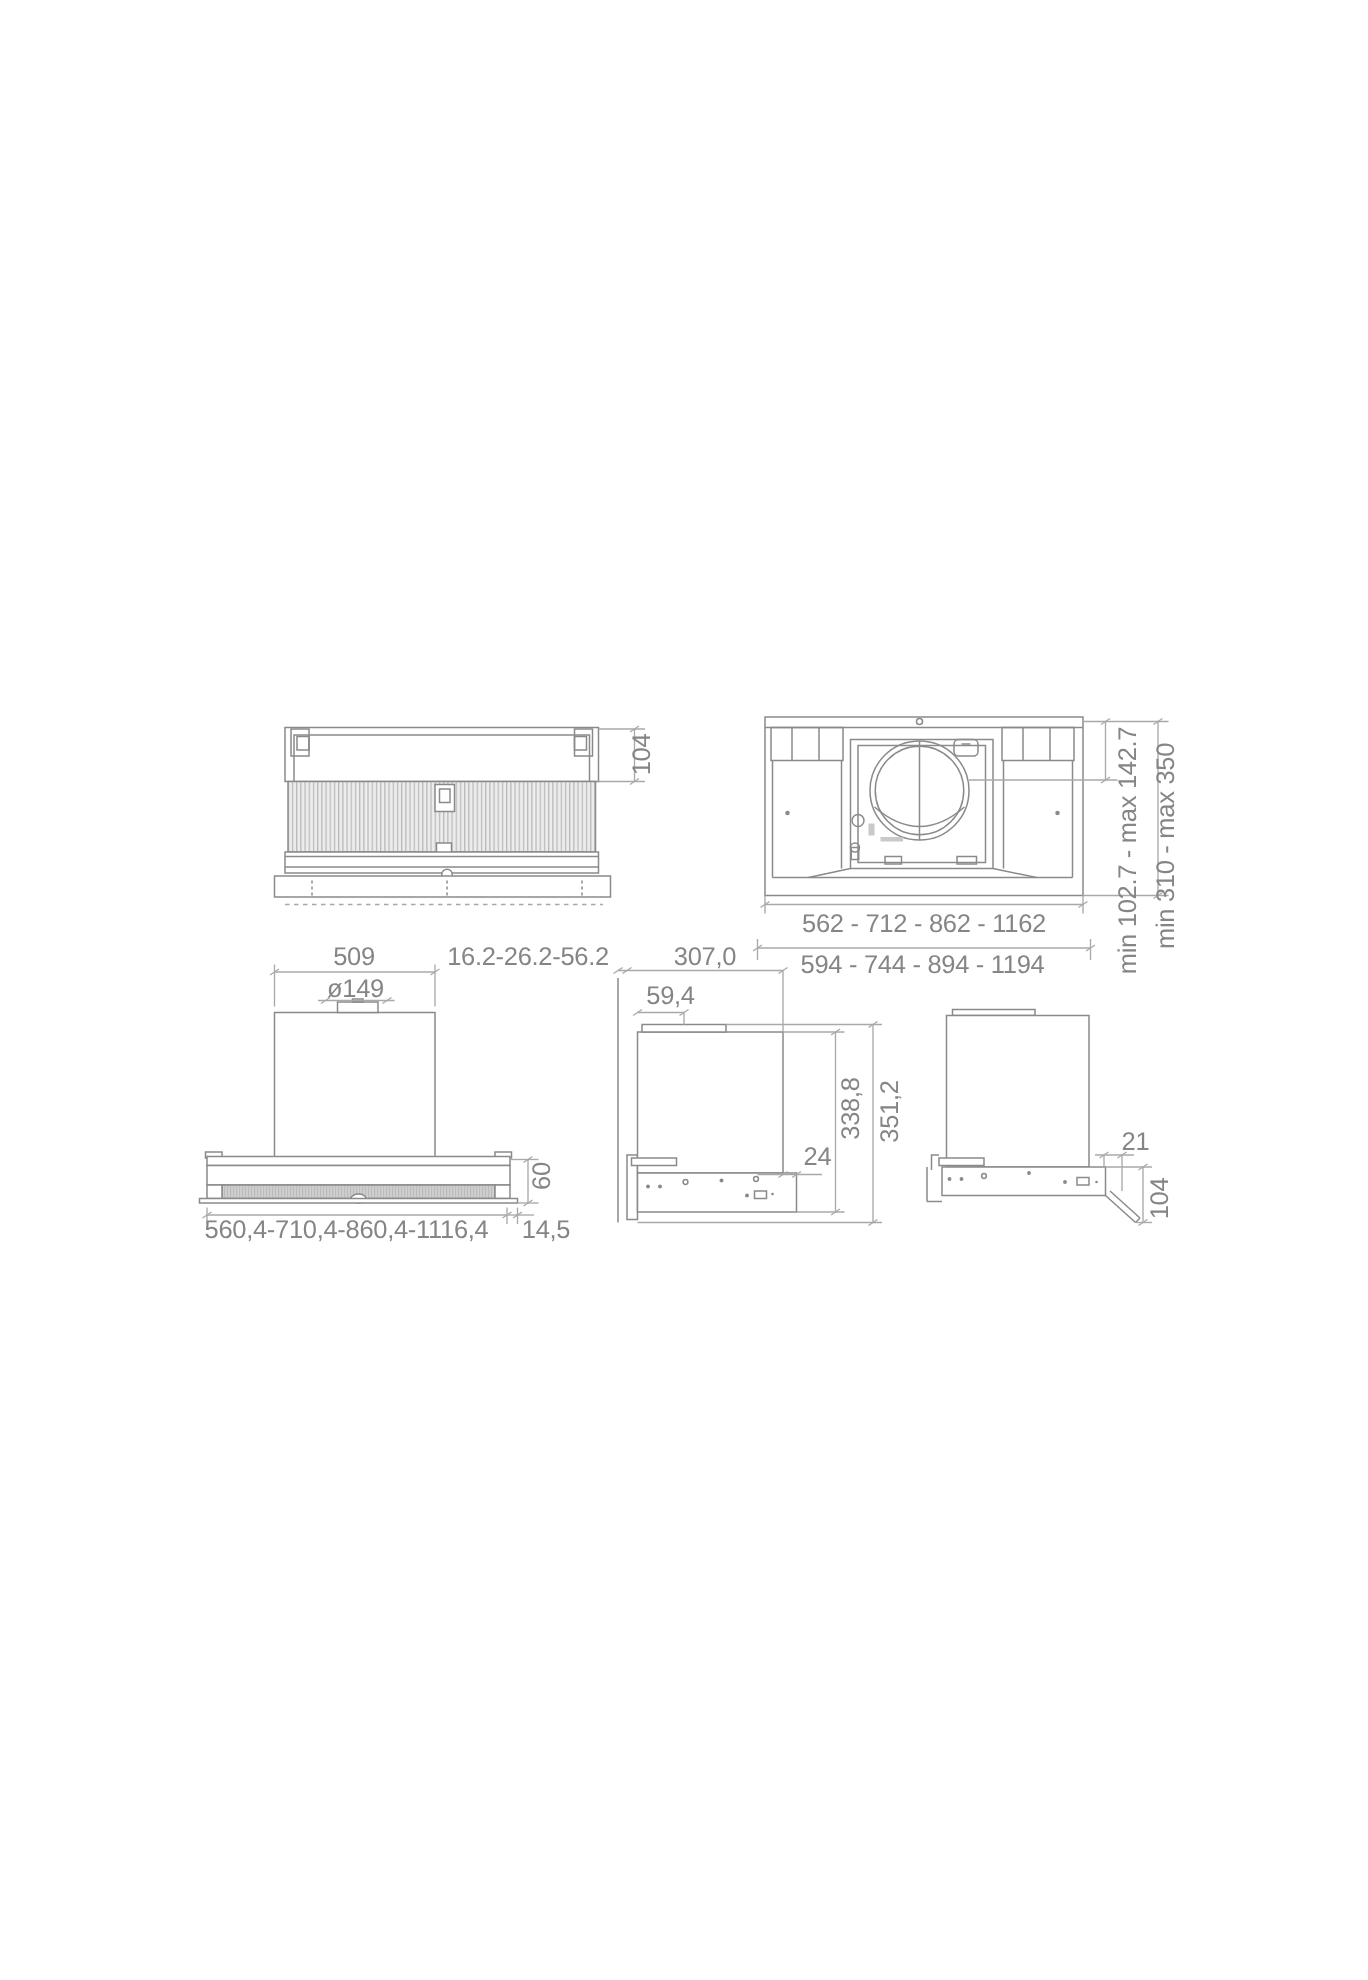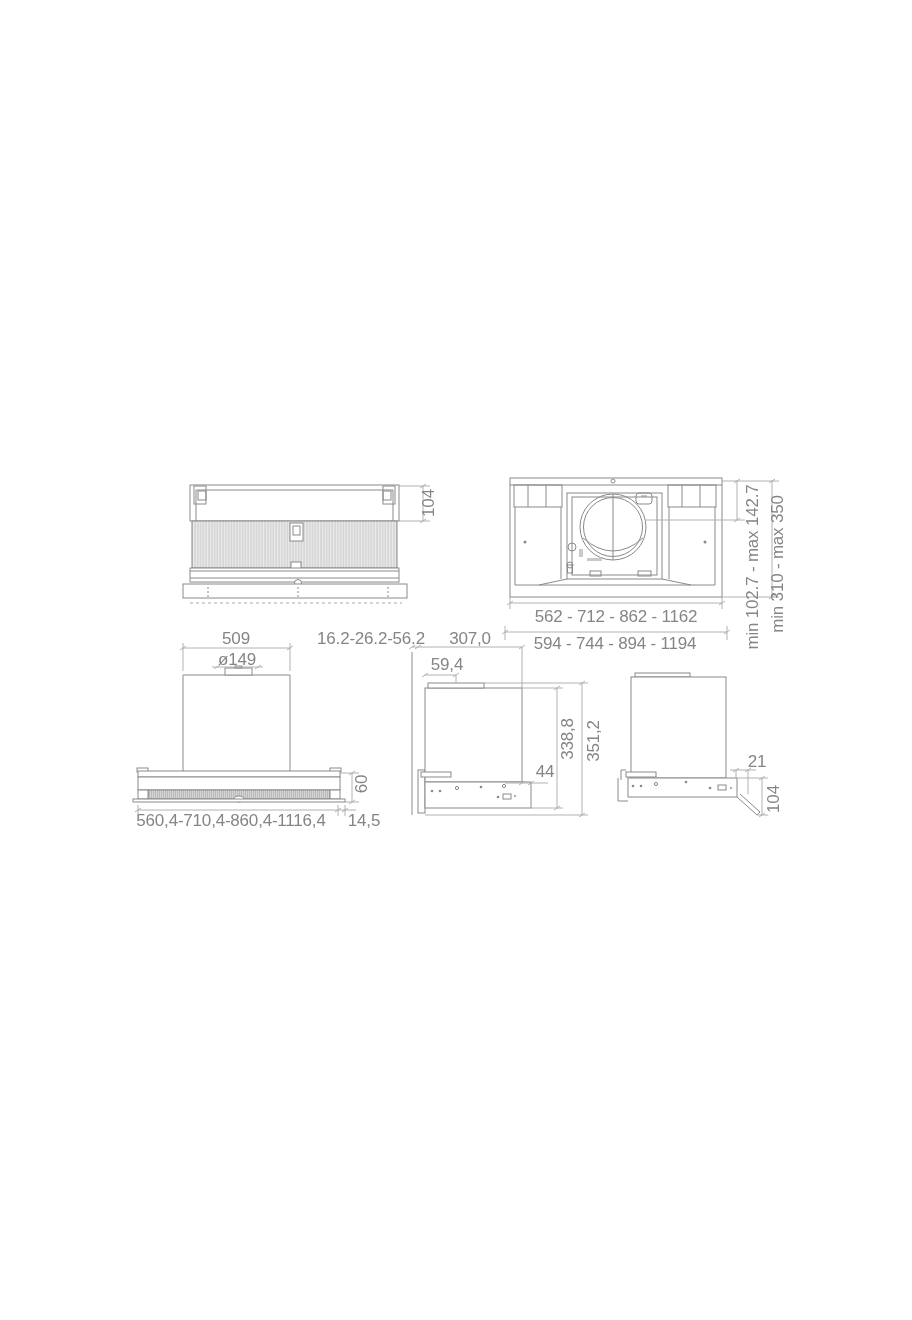--- a/index.html
+++ b/index.html
@@ -269,23 +269,23 @@
   <div class="dim" style="left:615px;top:643px">594 - 744 - 894 - 1194</div>
   <div class="dim rot" style="left:752px;top:567px">min 102.7 - max 142.7</div>
   <div class="dim rot" style="left:777px;top:564px">min 310 - max 350</div>
 
   <div class="dim" style="left:236px;top:638px">509</div>
   <div class="dim" style="left:237px;top:659px">ø149</div>
   <div class="dim rot" style="left:361px;top:784px">60</div>
   <div class="dim" style="left:231px;top:820px">560,4-710,4-860,4-1116,4</div>
   <div class="dim" style="left:364px;top:820px">14,5</div>
 
-  <div class="dim" style="left:371px;top:638px">16.2-26.2-56.2</div>
+  <div class="dim" style="left:352px;top:638px">16.2-26.2-56.2</div>
   <div class="dim" style="left:470px;top:638px">307,0</div>
   <div class="dim" style="left:447px;top:664px">59,4</div>
   <div class="dim rot" style="left:567px;top:739px">338,8</div>
   <div class="dim rot" style="left:593px;top:741px">351,2</div>
-  <div class="dim" style="left:545px;top:771px">44</div>
+  <div class="dim" style="left:545px;top:771px">24</div>
 
   <div class="dim" style="left:757px;top:761px">21</div>
   <div class="dim rot" style="left:773px;top:799px">104</div>
 
 </div>
 
 </body></html>

